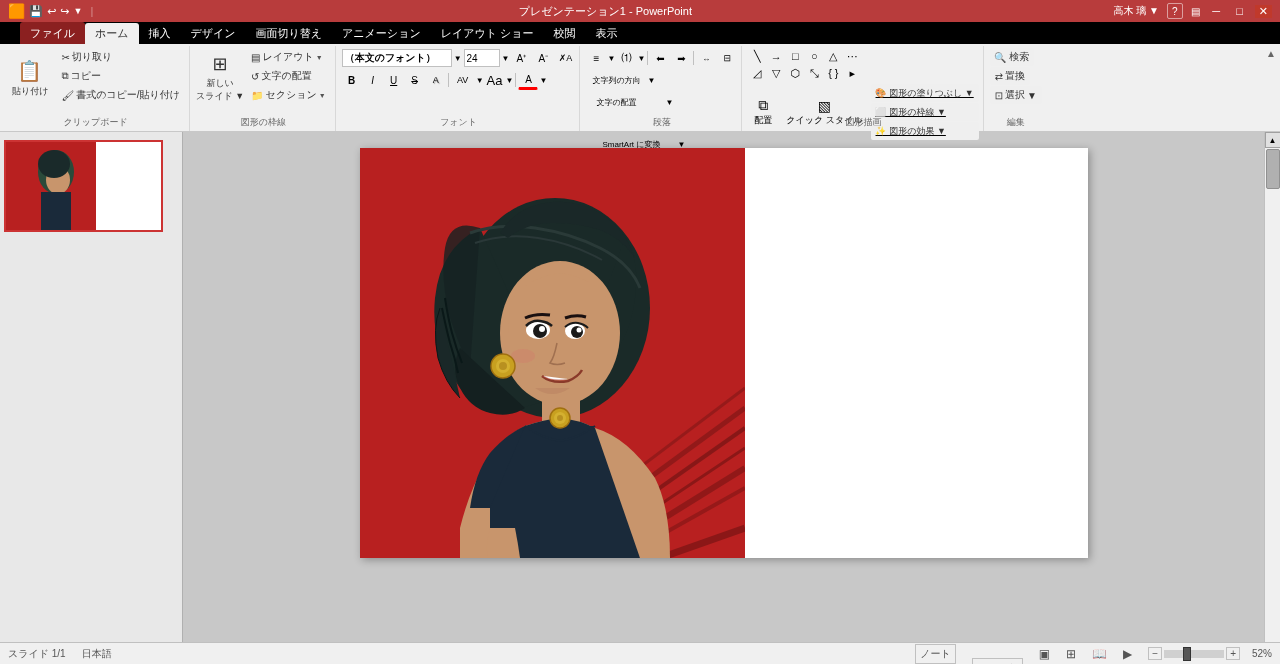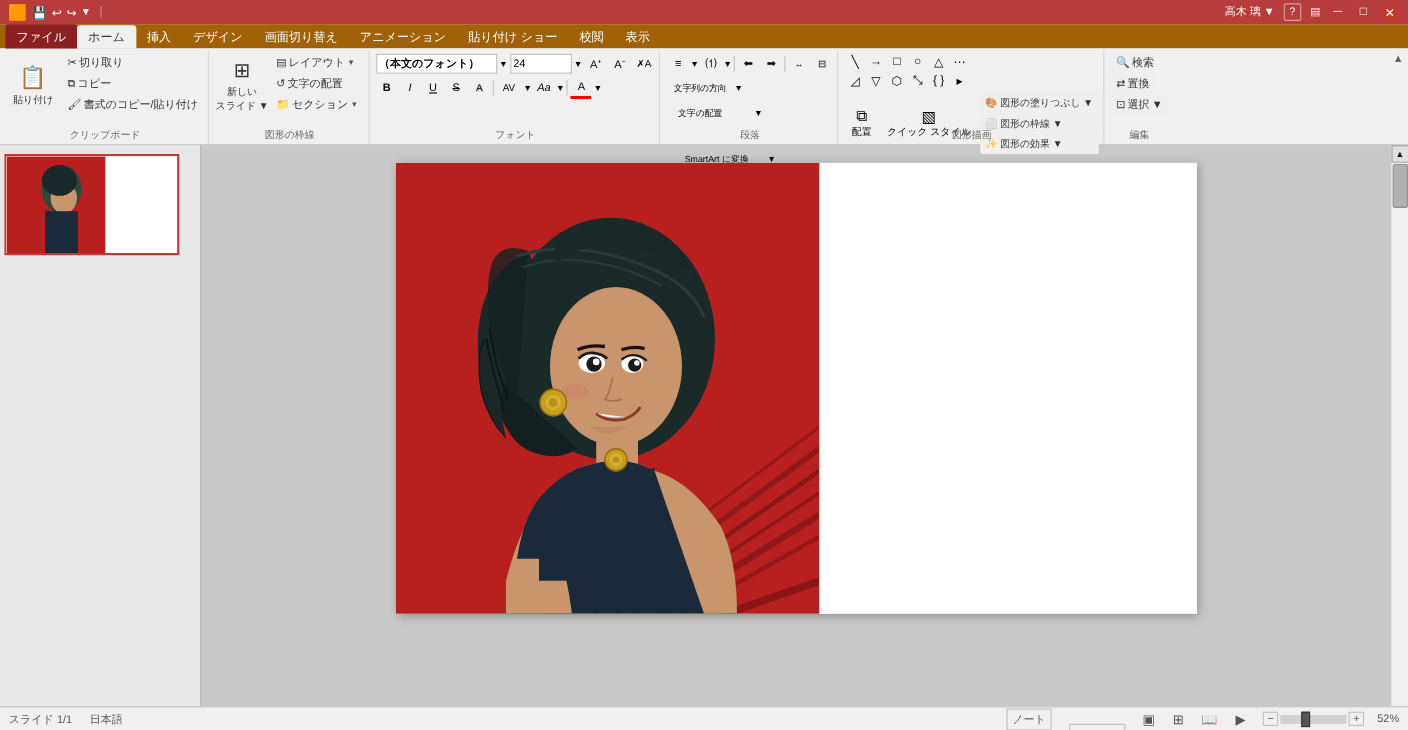--- a/index.html
+++ b/index.html
@@ -13,24 +13,24 @@
       align-items: center;
       justify-content: space-between;
       padding: 0 8px;
       color: white;
       font-size: 11px;
     }
 
     
     .ribbon-tabs {
       height: 22px;
-      background: #a16207;
+      background: #000000;
       display: flex;
       align-items: flex-end;
-      padding-left: 5px;
+      padding-left: 20px;
     }
     .ribbon-tab {
       padding: 3px 10px;
       font-size: 11px;
       cursor: pointer;
       color: white;
       border-radius: 3px 3px 0 0;
     }
     .ribbon-tab.active {
       background: #f0f0f0;
@@ -188,21 +188,21 @@
     }
     .scrollbar-track { flex: 1; width: 16px; background: #f0f0f0; }
     .scrollbar-thumb { width: 14px; height: 40px; background: #b0b0b0; border: 1px solid #909090; margin: 1px; border-radius: 2px; }
     .small-sep { width: 1px; height: 14px; background: #c0c0c0; margin: 0 1px; }
 
     
     .dd-arrow { font-size: 7px; color: #555; }
     .font-row1 { display: flex; align-items: center; gap: 2px; }
     .font-row2 { display: flex; align-items: center; gap: 2px; }
     .font-input { width: 110px; height: 18px; font-size: 10px; border: 1px solid #c0c0c0; padding: 0 2px; }
-    .font-size-input { width: 56px; height: 18px; font-size: 10px; border: 1px solid #c0c0c0; padding: 0 2px; }
+    .font-size-input { width: 36px; height: 18px; font-size: 10px; border: 1px solid #c0c0c0; padding: 0 2px; }
     .shape-row { display: flex; align-items: center; gap: 1px; }
     .shape-btn { width: 18px; height: 16px; border: 1px solid transparent; background: none; cursor: pointer; display: flex; align-items: center; justify-content: center; font-size: 11px; border-radius: 2px; }
 
     
     .status-bar {
       height: 22px;
       background: #f0f0f0;
       border-top: 1px solid #c0c0c0;
       display: flex;
       align-items: center;
@@ -219,38 +219,39 @@
 
 <div class="title-bar">
   <div style="display:flex;align-items:center;gap:4px;">
     <span style="font-size:14px;">🟧</span>
     <span style="cursor:pointer;">💾</span>
     <span style="cursor:pointer;">↩</span>
     <span style="cursor:pointer;">↪</span>
     <span style="cursor:pointer;font-size:9px;">▼</span>
     <span style="color:rgba(255,255,255,0.4);margin:0 4px;">|</span>
   </div>
+  <div style="flex:1;text-align:center;">プレゼンテーション1 - PowerPoint</div>
   <div style="display:flex;align-items:center;gap:8px;">
     <span style="cursor:pointer;font-size:10px;">高木 璃 ▼</span>
     <span style="cursor:pointer;width:16px;height:16px;display:inline-flex;align-items:center;justify-content:center;border:1px solid rgba(255,255,255,0.5);border-radius:2px;font-size:10px;">?</span>
     <span style="cursor:pointer;font-size:10px;">▤</span>
     <span style="cursor:pointer;padding:0 4px;">─</span>
     <span style="cursor:pointer;padding:0 4px;">□</span>
     <span style="cursor:pointer;padding:0 4px;background:#c0392b;">✕</span>
   </div>
 </div>
 
 <div class="ribbon-tabs">
   <div style="padding:3px 10px;font-size:11px;cursor:pointer;color:white;background:#8b2020;border-radius:3px 3px 0 0;height:22px;display:flex;align-items:center;">ファイル</div>
   <div class="ribbon-tab active">ホーム</div>
   <div class="ribbon-tab">挿入</div>
   <div class="ribbon-tab">デザイン</div>
   <div class="ribbon-tab">画面切り替え</div>
   <div class="ribbon-tab">アニメーション</div>
-  <div class="ribbon-tab">貼り付け ショー</div>
+  <div class="ribbon-tab">レイアウト ショー</div>
   <div class="ribbon-tab">校閲</div>
   <div class="ribbon-tab">表示</div>
 </div>
 
 <div class="ribbon">
 
   <div class="ribbon-group">
     <div class="ribbon-group-content">
       <div class="ribbon-btn">
         <div class="ribbon-btn-icon">📋</div>
@@ -314,21 +315,21 @@
       </div>
       <div class="font-row2" style="display:flex;align-items:center;gap:1px;">
         <button class="format-btn" style="font-weight:bold;width:20px;">B</button>
         <button class="format-btn" style="font-style:italic;width:20px;">I</button>
         <button class="format-btn" style="text-decoration:underline;width:20px;">U</button>
         <button class="format-btn" style="text-decoration:line-through;width:20px;">S</button>
         <button class="format-btn" style="font-size:9px;text-shadow:1px 1px 1px #999;">A</button>
         <span class="small-sep"></span>
         <button class="format-btn" style="font-size:9px;width:24px;">AV</button>
         <span style="cursor:pointer;font-size:8px;">▼</span>
-        <button class="format-btn" style="font-size:10px;font-style:italic;">Aa</button>
+        <button class="format-btn" style="font-size:13px;">Aa</button>
         <span style="cursor:pointer;font-size:8px;">▼</span>
         <span class="small-sep"></span>
         <button class="format-btn" style="font-size:10px;border-bottom:3px solid red;">A</button>
         <span style="cursor:pointer;font-size:8px;">▼</span>
       </div>
     </div>
     <div class="ribbon-group-label">フォント</div>
   </div>
 
   <div class="ribbon-group">
@@ -382,21 +383,21 @@
       <div style="display:flex;gap:2px;align-items:center;margin-top:2px;">
         <div style="display:flex;flex-direction:column;align-items:center;padding:2px 5px;border:1px solid transparent;border-radius:3px;cursor:pointer;font-size:9px;min-width:30px;height:38px;justify-content:center;">
           <span style="font-size:14px;">⧉</span>
           <span>配置</span>
         </div>
         <div style="display:flex;flex-direction:column;align-items:center;padding:2px 5px;border:1px solid transparent;border-radius:3px;cursor:pointer;font-size:9px;min-width:40px;height:38px;justify-content:center;">
           <span style="font-size:14px;">▧</span>
           <span>クイック
 スタイル</span>
         </div>
-        <div style="display:flex;flex-direction:column;gap:1px;">
+        <div style="display:flex;flex-direction:column;gap:1px;text-decoration:underline;">
           <button class="ribbon-btn-small" style="font-size:9px;">🎨 図形の塗りつぶし ▼</button>
           <button class="ribbon-btn-small" style="font-size:9px;">⬜ 図形の枠線 ▼</button>
           <button class="ribbon-btn-small" style="font-size:9px;">✨ 図形の効果 ▼</button>
         </div>
       </div>
     </div>
     <div class="ribbon-group-label">図形描画</div>
   </div>
 
   <div class="ribbon-group" style="border-right:none;">

